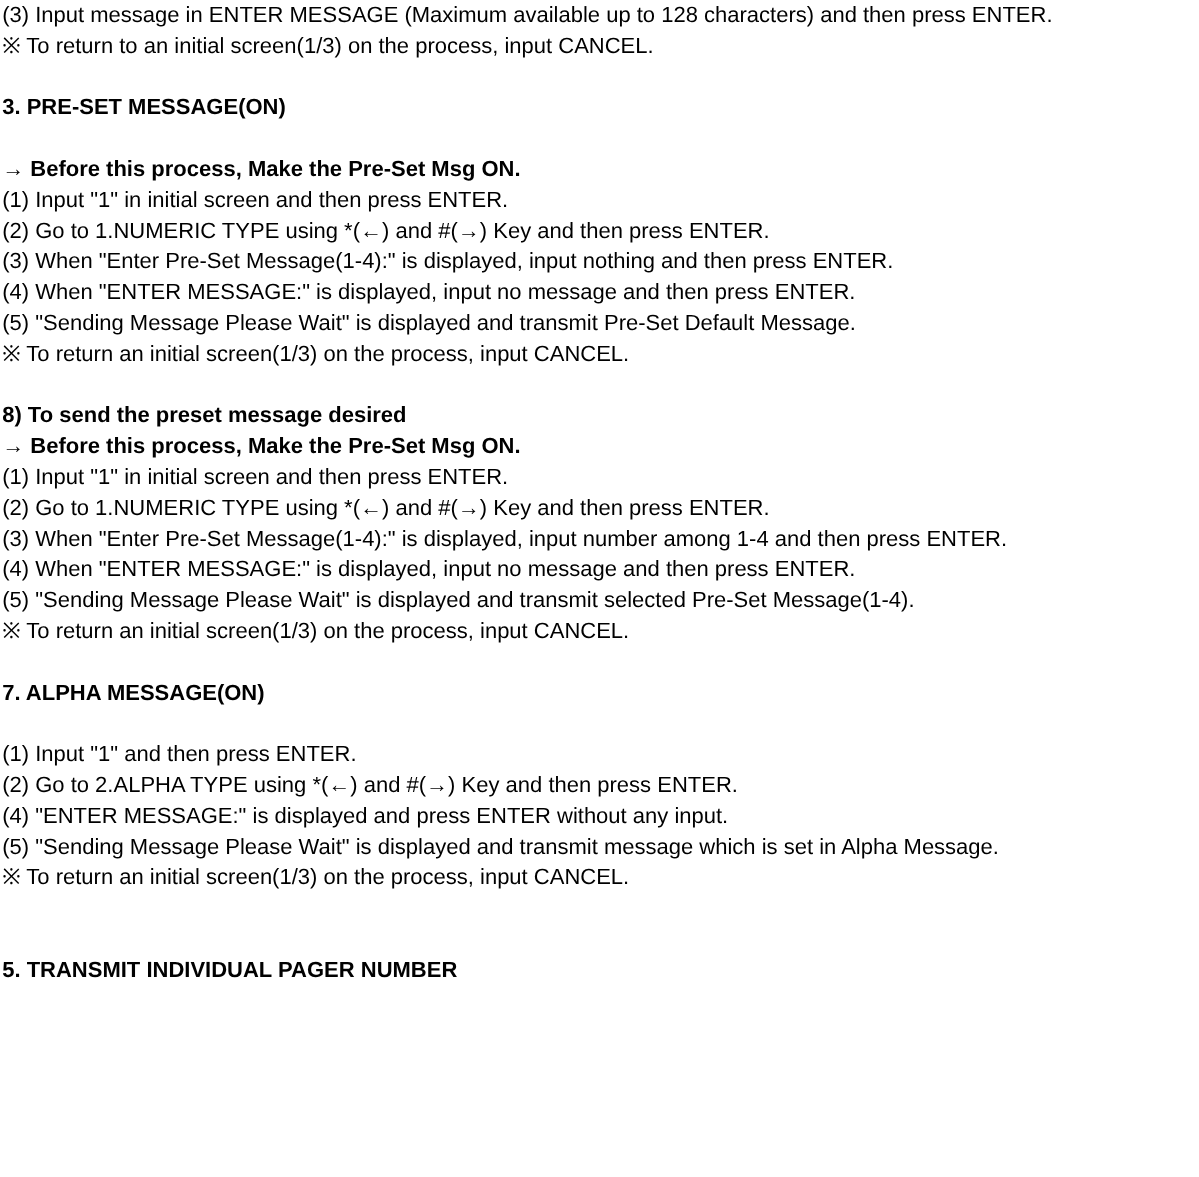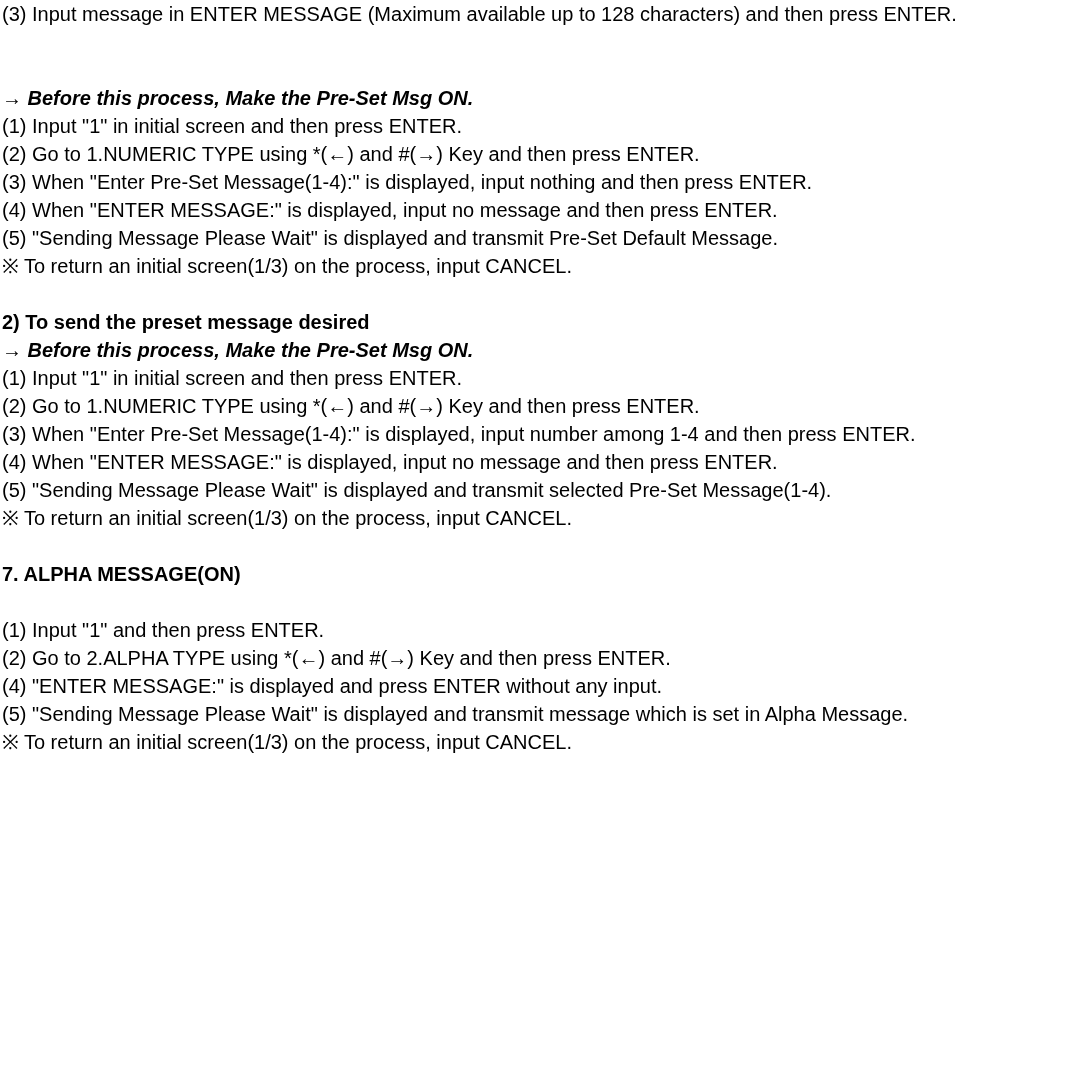--- a/index.html
+++ b/index.html
@@ -22,46 +22,47 @@
     margin: 0;
     padding: 0 0 0 2px;
   }
   .bold {
     font-weight: bold;
   }
   .blank {
     height: 28px;
   }
   .indent {
-    font-style: italic;
   }
 </style>
 </head>
 <body>
 
 <div class="page">
 
   <p class="line">(3) Input message in ENTER MESSAGE (Maximum available up to 128 characters) and then press ENTER.</p>
+  <p class="line">※ To return to an initial screen(1/3) on the process, input CANCEL.</p>
 
   <div class="blank"></div>
 
+  <p class="line bold">3. PRE-SET MESSAGE(ON)</p>
 
   <div class="blank"></div>
 
   <p class="line bold indent">→ Before this process, Make the Pre-Set Msg ON.</p>
   <p class="line">(1) Input "1" in initial screen and then press ENTER.</p>
   <p class="line">(2) Go to 1.NUMERIC TYPE using *(←) and #(→) Key and then press ENTER.</p>
   <p class="line">(3) When "Enter Pre-Set Message(1-4):" is displayed, input nothing and then press ENTER.</p>
   <p class="line">(4) When "ENTER MESSAGE:" is displayed, input no message and then press ENTER.</p>
   <p class="line">(5) "Sending Message Please Wait" is displayed and transmit Pre-Set Default Message.</p>
   <p class="line">※ To return an initial screen(1/3) on the process, input CANCEL.</p>
 
   <div class="blank"></div>
 
-  <p class="line bold">2) To send the preset message desired</p>
+  <p class="line bold">8) To send the preset message desired</p>
   <p class="line bold indent">→ Before this process, Make the Pre-Set Msg ON.</p>
   <p class="line">(1) Input "1" in initial screen and then press ENTER.</p>
   <p class="line">(2) Go to 1.NUMERIC TYPE using *(←) and #(→) Key and then press ENTER.</p>
   <p class="line">(3) When "Enter Pre-Set Message(1-4):" is displayed, input number among 1-4 and then press ENTER.</p>
   <p class="line">(4) When "ENTER MESSAGE:" is displayed, input no message and then press ENTER.</p>
   <p class="line">(5) "Sending Message Please Wait" is displayed and transmit selected Pre-Set Message(1-4).</p>
   <p class="line">※ To return an initial screen(1/3) on the process, input CANCEL.</p>
 
   <div class="blank"></div>
 
@@ -71,14 +72,15 @@
 
   <p class="line">(1) Input "1" and then press ENTER.</p>
   <p class="line">(2) Go to 2.ALPHA TYPE using *(←) and #(→) Key and then press ENTER.</p>
   <p class="line">(4) "ENTER MESSAGE:" is displayed and press ENTER without any input.</p>
   <p class="line">(5) "Sending Message Please Wait" is displayed and transmit message which is set in Alpha Message.</p>
   <p class="line">※ To return an initial screen(1/3) on the process, input CANCEL.</p>
 
   <div class="blank"></div>
   <div class="blank"></div>
 
+  <p class="line bold">5. TRANSMIT INDIVIDUAL PAGER NUMBER</p>
 
 </div>
 
 </body></html>

